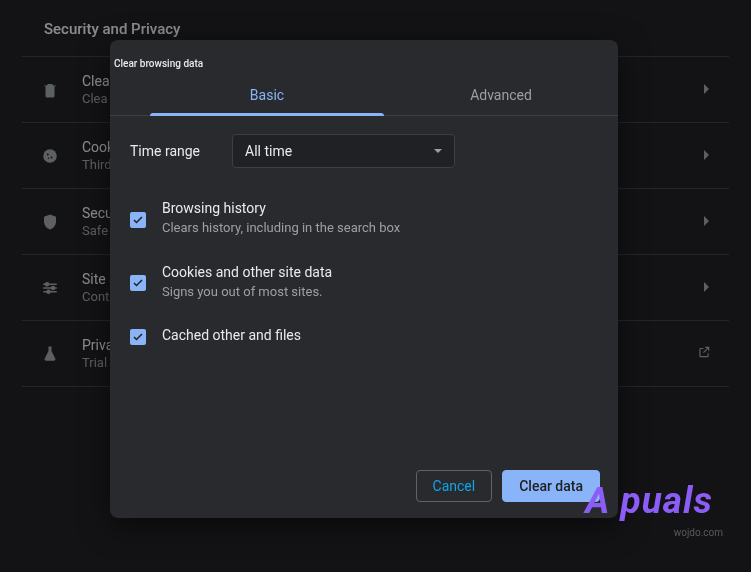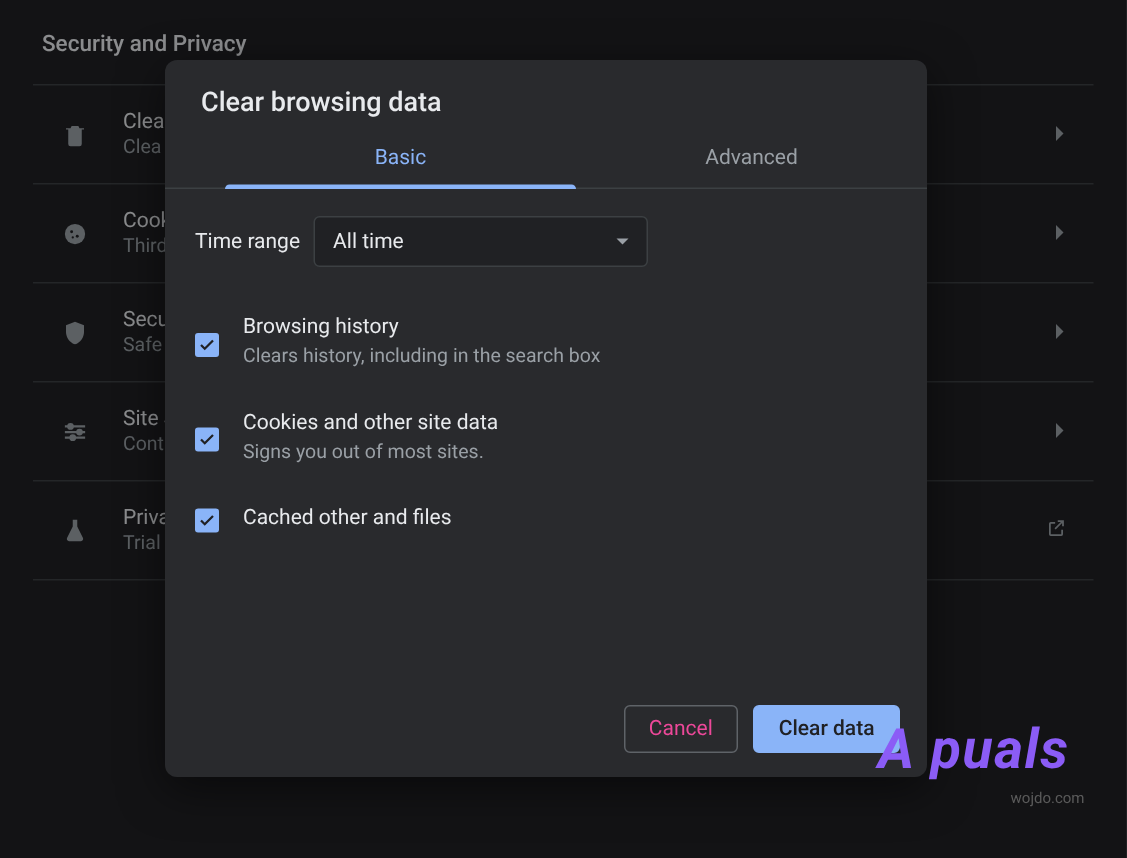--- a/index.html
+++ b/index.html
@@ -10,21 +10,21 @@
     }
     body {
       width: 751px;
       height: 572px;
       background: #202124;
       color: #e8eaed;
       position: relative;
       overflow: hidden;
     }
     .page-header {
-      padding: 20px 28px 10px;
+      padding: 20px 44px 10px;
       font-size: 15px;
       color: #e8eaed;
       font-weight: 500;
     }
     .settings-list {
       padding: 8px 22px;
     }
     .settings-row {
       display: flex;
       align-items: center;
@@ -76,22 +76,22 @@
       left: 110px;
       width: 508px;
       height: 478px;
       background: #292a2d;
       border-radius: 8px;
       box-shadow: 0 8px 30px rgba(0,0,0,0.5);
       display: flex;
       flex-direction: column;
     }
     .dialog-title {
-      padding: 18px 24px 6px;
-      font-size: 18px;
+      padding: 18px 4px 6px;
+      font-size: 10px;
       color: #e8eaed;
       font-weight: 500;
     }
     .tabs {
       display: flex;
       border-bottom: 1px solid #3c4043;
     }
     .tab {
       flex: 1;
       text-align: center;
@@ -116,21 +116,21 @@
       border-radius: 3px 3px 0 0;
     }
     .dialog-body {
       flex: 1;
       padding: 18px 20px;
       overflow-y: auto;
     }
     .time-row {
       display: flex;
       align-items: center;
-      gap: 9px;
+      gap: 32px;
       margin-bottom: 22px;
     }
     .time-label {
       font-size: 14px;
       color: #e8eaed;
     }
     .select {
       background: #202124;
       border: 1px solid #3c4043;
       color: #e8eaed;
@@ -185,21 +185,21 @@
       justify-content: flex-end;
       gap: 10px;
     }
     .btn {
       padding: 7px 16px;
       border-radius: 4px;
       font-size: 14px;
       cursor: pointer;
       border: 1px solid #5f6368;
       background: transparent;
-      color: #ec4899;
+      color: #0ea5e9;
     }
     .btn.primary {
       background: #8ab4f8;
       border-color: #8ab4f8;
       color: #202124;
       font-weight: 500;
     }
     .watermark {
       position: absolute;
       right: 38px;

